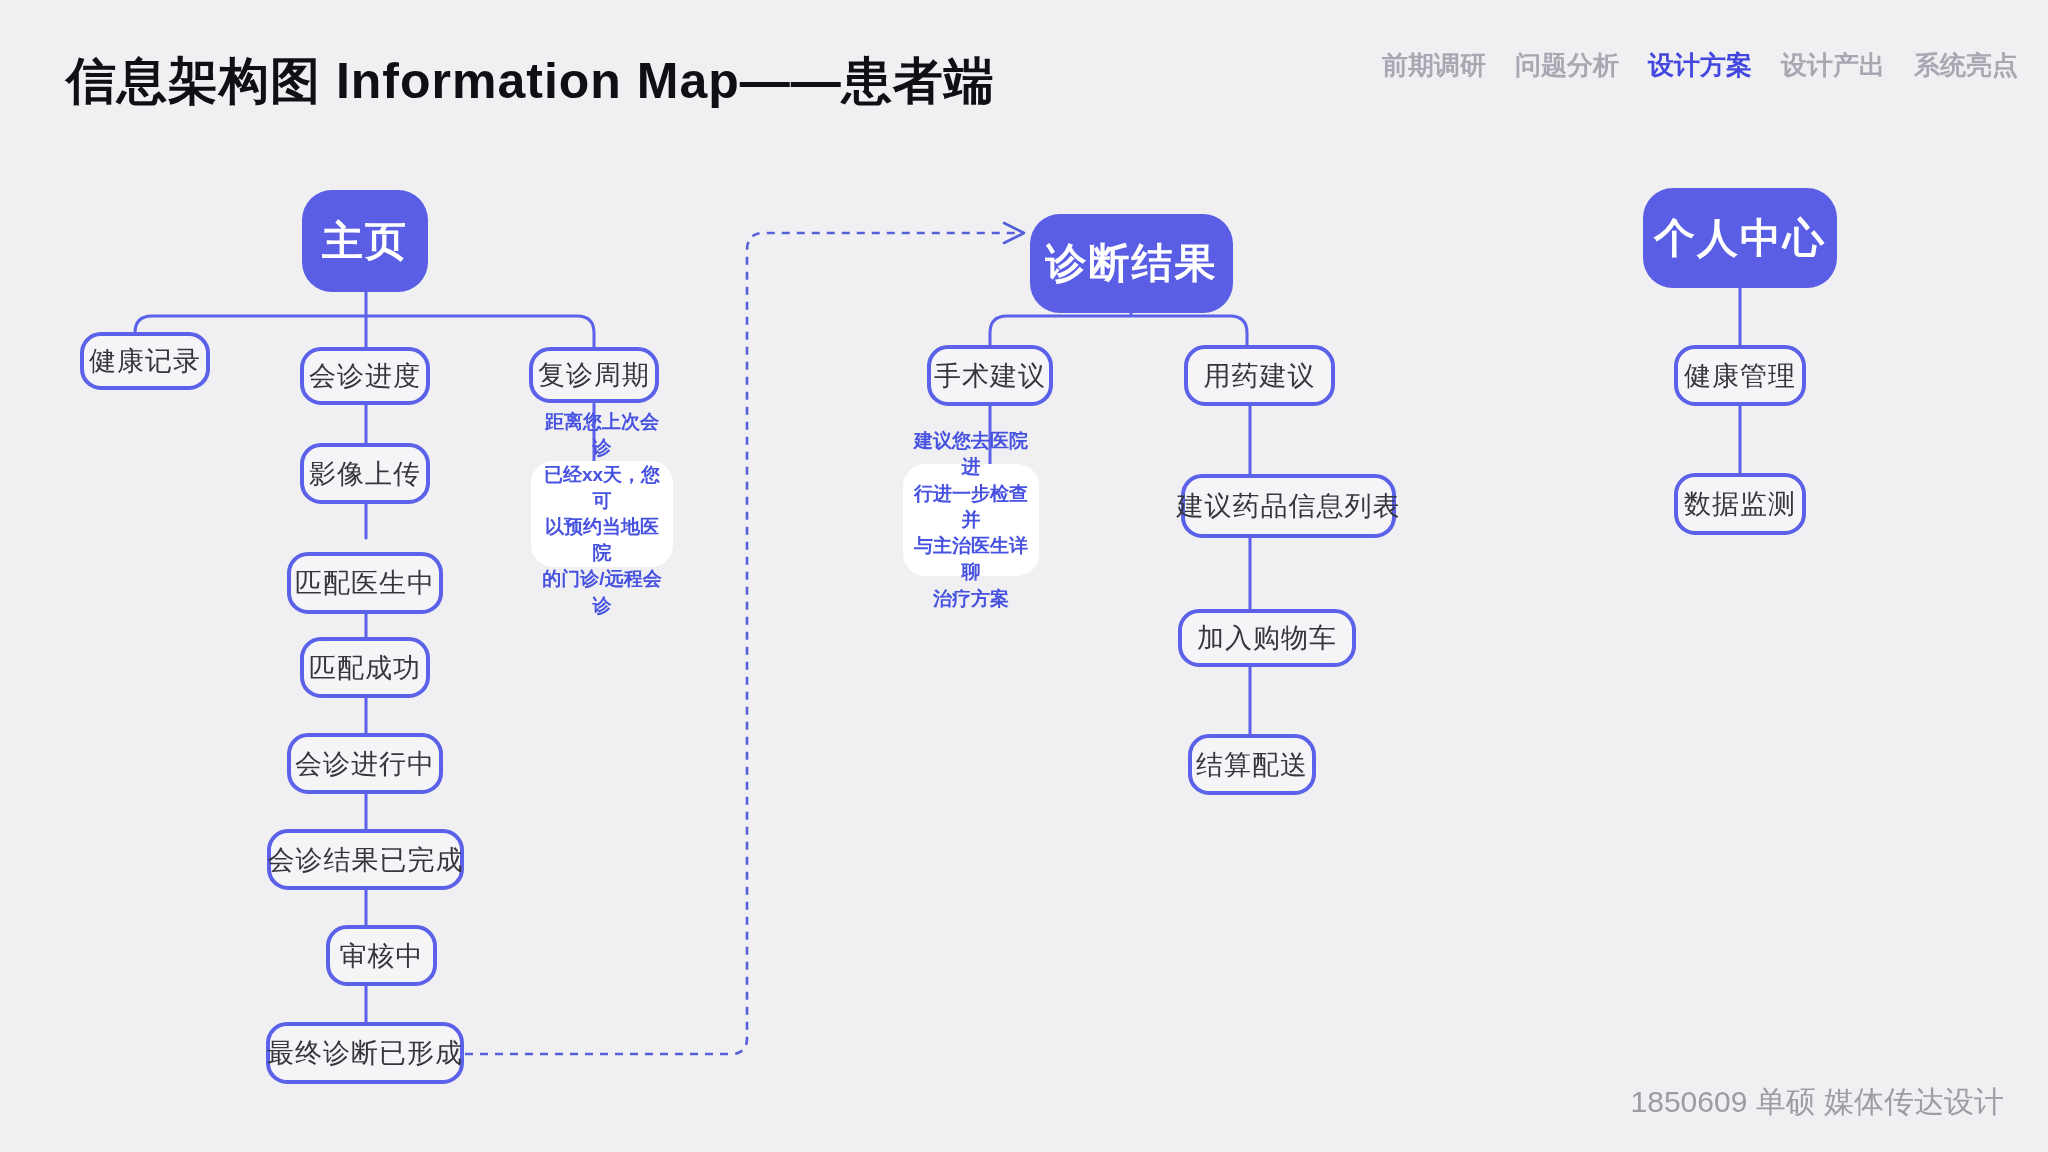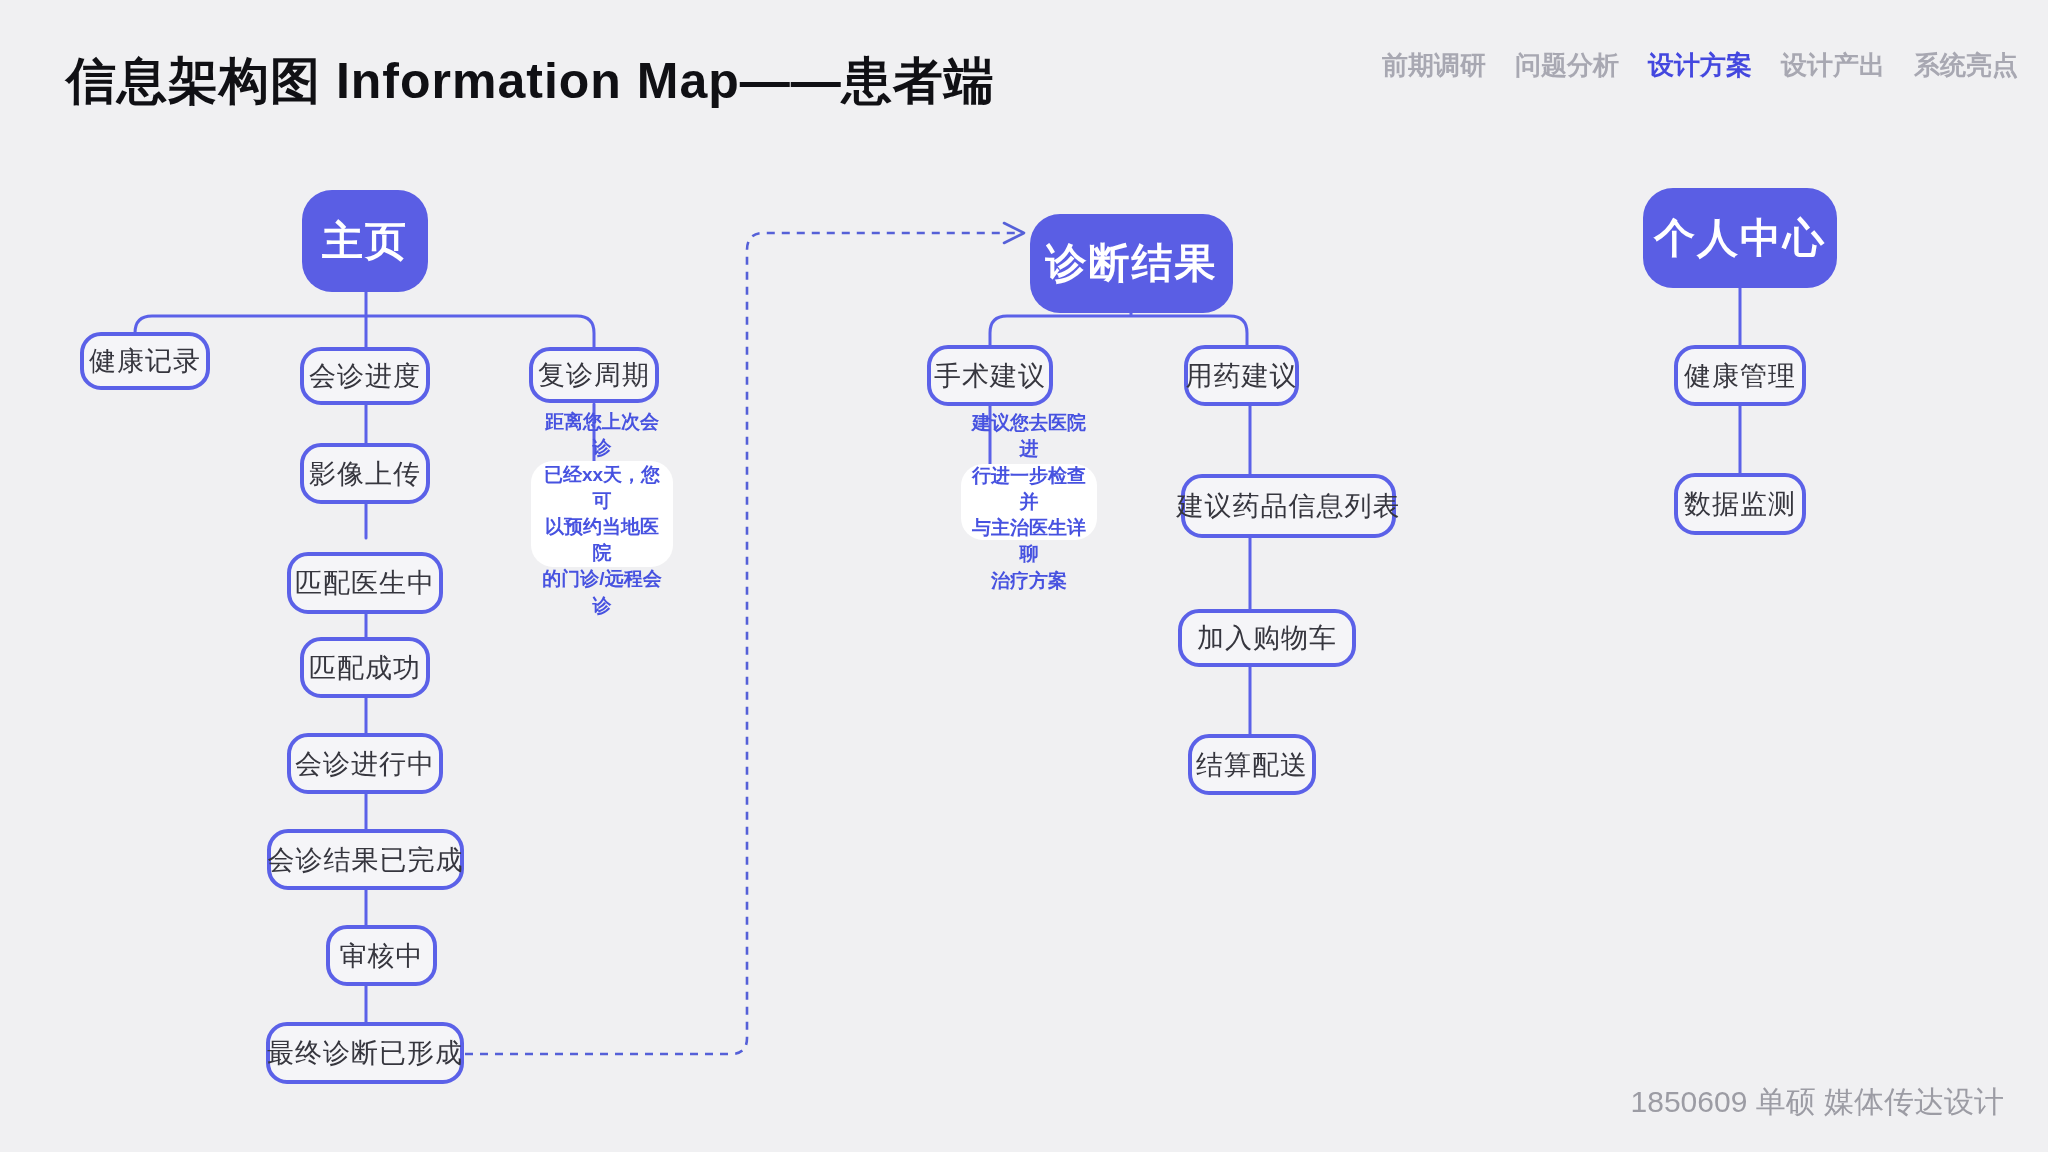--- a/index.html
+++ b/index.html
@@ -152,23 +152,23 @@
   <div class="node child-node" style="left:310px;top:925px;width:111px;height:61px;margin-left:16px;">审核中</div>
   <div class="node child-node" style="left:266px;top:1022px;width:198px;height:62px;">最终诊断已形成</div>
 
   <div class="note-box" style="left:531px;top:461px;width:142px;height:106px;">距离您上次会诊
 已经xx天，您可
 以预约当地医院
 的门诊/远程会诊</div>
 
   <div class="node root-node" style="left:1030px;top:190px;width:203px;height:99px;margin-top:24px;">诊断结果</div>
   <div class="node child-node" style="left:927px;top:345px;width:126px;height:61px;">手术建议</div>
-  <div class="node child-node" style="left:1184px;top:345px;width:115px;height:61px;">用药建议</div>
+  <div class="node child-node" style="left:1184px;top:345px;width:151px;height:61px;">用药建议</div>
 
-  <div class="note-box" style="left:961px;top:464px;width:136px;height:76px;text-align:center;">建议您去医院进
+  <div class="note-box" style="left:903px;top:464px;width:136px;height:112px;text-align:center;">建议您去医院进
 行进一步检查并
 与主治医生详聊
 治疗方案</div>
 
   <div class="node child-node" style="left:1181px;top:474px;width:215px;height:64px;">建议药品信息列表</div>
   <div class="node child-node" style="left:1178px;top:609px;width:178px;height:58px;">加入购物车</div>
   <div class="node child-node" style="left:1188px;top:734px;width:128px;height:61px;">结算配送</div>
 
   <div class="node root-node" style="left:1643px;top:188px;width:194px;height:100px;">个人中心</div>
   <div class="node child-node" style="left:1674px;top:345px;width:132px;height:61px;">健康管理</div>

